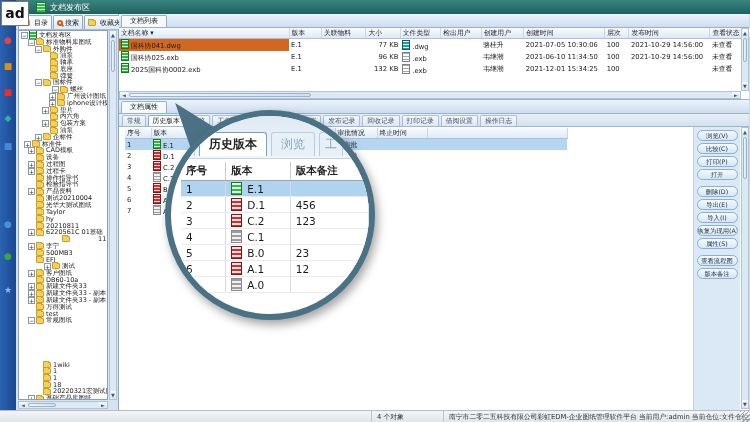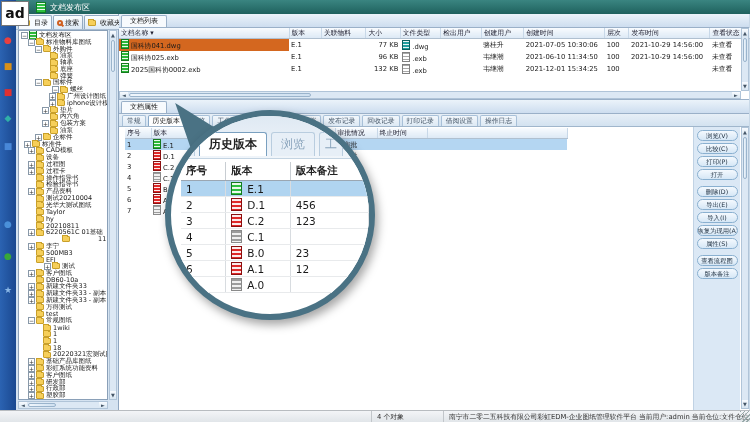--- a/index.html
+++ b/index.html
@@ -348,21 +348,21 @@
         <div class="tree-row" style="padding-left:8px;">
           <span class="tg-sp"></span>
           <span class="folder-ico"></span>
           <span class="tlbl">test</span>
         </div>
         <div class="tree-row" style="padding-left:8px;">
           <span class="tg">−</span>
           <span class="folder-ico"></span>
           <span class="tlbl">常规图纸</span>
         </div>
-        <div class="tree-row" style="padding-left:15px;">
+        <div class="tree-row" style="padding-left:15px;margin-top:37px;">
           <span class="tg-sp"></span>
           <span class="folder-ico"></span>
           <span class="tlbl">1wiki</span>
         </div>
         <div class="tree-row" style="padding-left:15px;">
           <span class="tg-sp"></span>
           <span class="folder-ico"></span>
           <span class="tlbl">1</span>
         </div>
         <div class="tree-row" style="padding-left:15px;">

